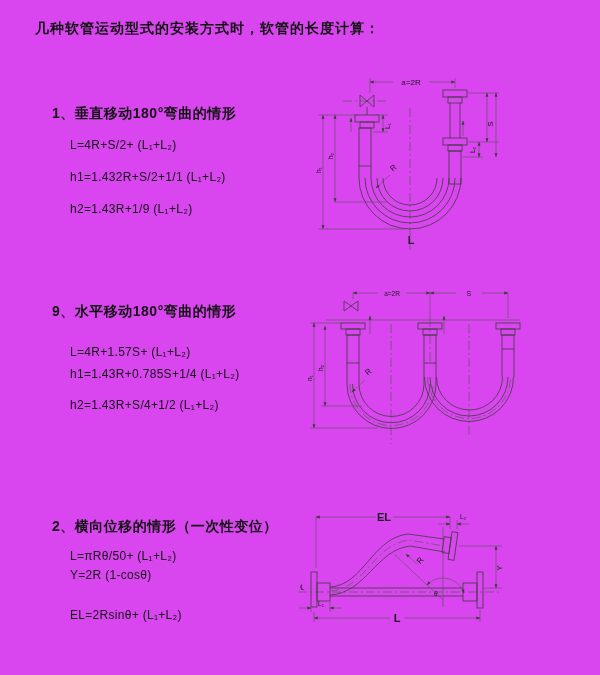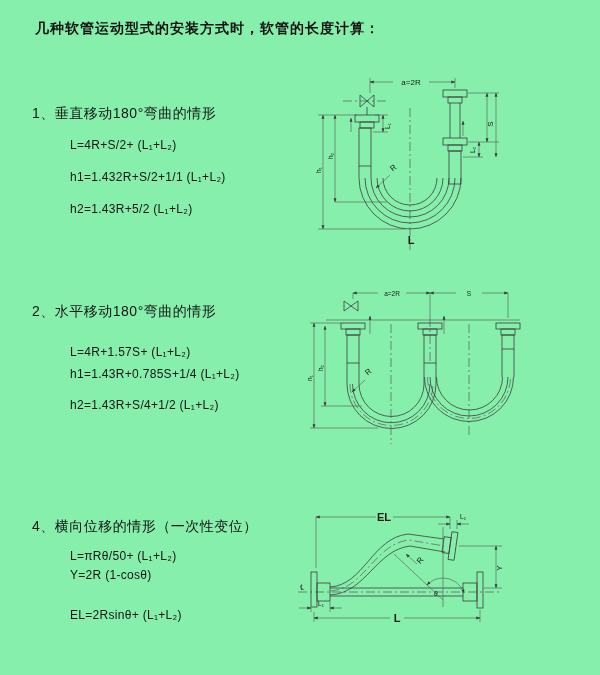--- a/index.html
+++ b/index.html
@@ -1,21 +1,21 @@
 <!DOCTYPE html>
 <html><head>
 <meta charset="utf-8">
 <style>
   html,body{margin:0;padding:0;background:#ffffff;}
   .page{
-    position:relative;width:600px;height:675px;background:#86efac;overflow:hidden;
+    position:relative;width:600px;height:675px;background:#d946ef;overflow:hidden;
     font-family:"Liberation Sans", sans-serif;color:#141414;
   }
   .title{position:absolute;left:35px;top:20px;font-size:14px;font-weight:700;letter-spacing:1px;}
-  .heading{position:absolute;left:32px;font-size:14px;font-weight:400;letter-spacing:0.5px;}
+  .heading{position:absolute;left:52px;font-size:14px;font-weight:700;letter-spacing:0.5px;}
   .formula{position:absolute;left:70px;font-size:12px;font-weight:400;letter-spacing:0.3px;white-space:pre;}
   svg{position:absolute;}
   svg .ln{stroke:#3d3d3d;stroke-width:0.8;fill:none;}
   svg .thin{stroke:#555;stroke-width:0.6;fill:none;}
   svg .cl{stroke:#5a5a5a;stroke-width:0.7;fill:none;stroke-dasharray:9 3 2 3;}
   svg text{fill:#1a1a1a;font-family:"Liberation Sans",sans-serif;}
   .dimtxt{font-size:8px;}
   .dimtxt-s{font-size:6.5px;}
   .biglbl{font-size:11px;font-weight:700;}
 </style>
@@ -23,32 +23,32 @@
 <body>
 
 <div class="page">
 
   <div class="title">几种软管运动型式的安装方式时，软管的长度计算：</div>
 
   <div>
     <div class="heading" style="top:105px">1、垂直移动180°弯曲的情形</div>
     <div class="formula" style="top:138px">L=4R+S/2+ (L₁+L₂)</div>
     <div class="formula" style="top:170px">h1=1.432R+S/2+1/1 (L₁+L₂)</div>
-    <div class="formula" style="top:202px">h2=1.43R+5/2 (L₁+L₂)</div>
+    <div class="formula" style="top:202px">h2=1.43R+1/9 (L₁+L₂)</div>
   </div>
 
   <div>
-    <div class="heading" style="top:303px">2、水平移动180°弯曲的情形</div>
+    <div class="heading" style="top:303px">9、水平移动180°弯曲的情形</div>
     <div class="formula" style="top:345px">L=4R+1.57S+ (L₁+L₂)</div>
     <div class="formula" style="top:367px">h1=1.43R+0.785S+1/4 (L₁+L₂)</div>
     <div class="formula" style="top:398px">h2=1.43R+S/4+1/2 (L₁+L₂)</div>
   </div>
 
   <div>
-    <div class="heading" style="top:518px">4、横向位移的情形（一次性变位）</div>
+    <div class="heading" style="top:518px">2、横向位移的情形（一次性变位）</div>
     <div class="formula" style="top:549px">L=πRθ/50+ (L₁+L₂)</div>
     <div class="formula" style="top:568px">Y=2R (1-cosθ)</div>
     <div class="formula" style="top:608px">EL=2Rsinθ+ (L₁+L₂)</div>
   </div>
 
   <svg style="left:315px;top:66px" width="275" height="190" viewBox="0 0 275 190">
     <defs>
       <marker id="arr1" viewBox="0 0 10 10" refX="9" refY="5" markerWidth="7" markerHeight="7" orient="auto-start-reverse">
         <path d="M0,1.5 L10,5 L0,8.5 z" fill="#3d3d3d"></path>
       </marker>

